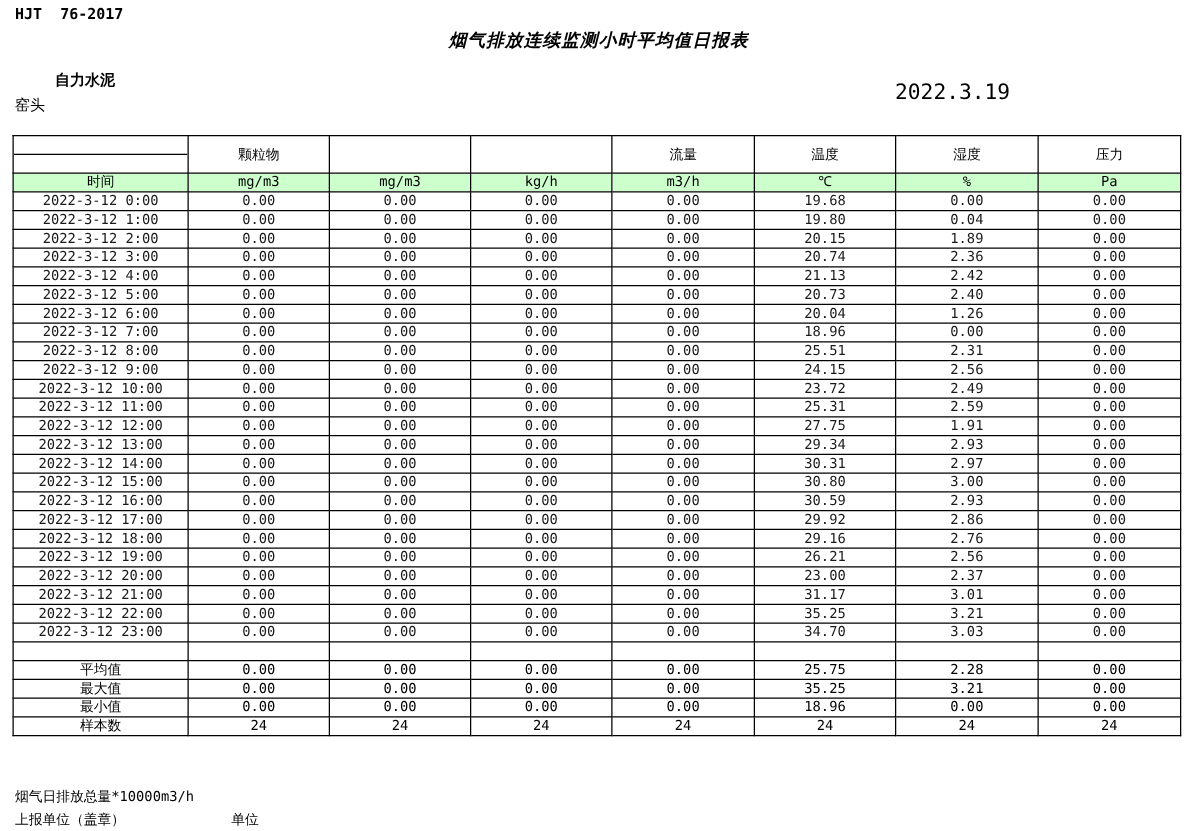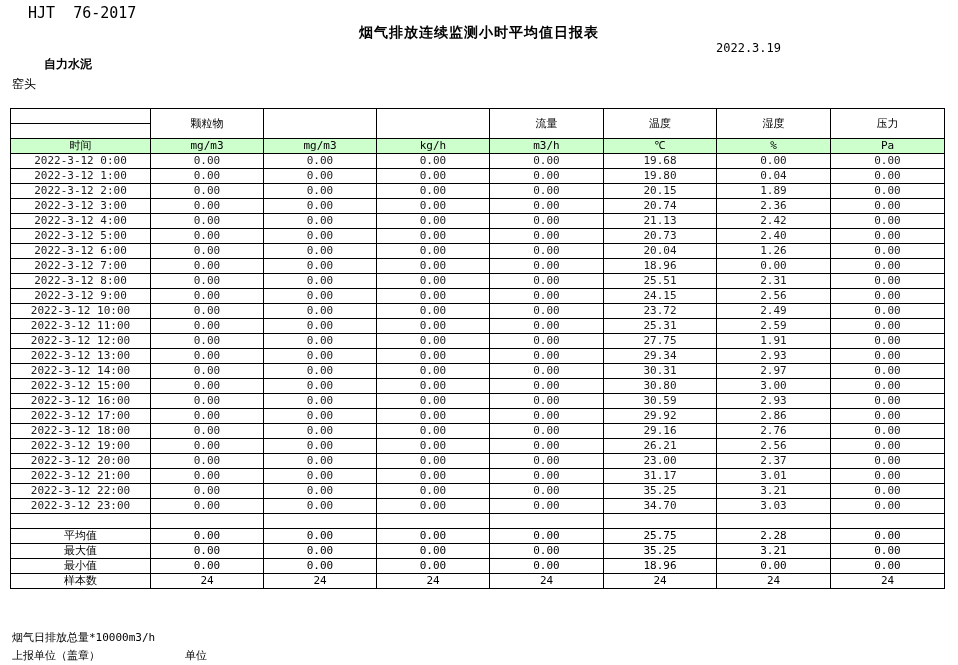--- a/index.html
+++ b/index.html
@@ -4,25 +4,25 @@
 <style>
   html,body{margin:0;padding:0;background:#ffffff;}
   .page{
     position:relative;
     width:958px;height:665px;
     background:#ffffff;
     color:#000;
     font-family:"DejaVu Sans Mono","Liberation Sans",monospace;
     overflow:hidden;
   }
-  .doc-code{position:absolute;left:28px;top:4px;font-size:15px;font-weight:normal;white-space:pre;}
-  .title{position:absolute;left:0;top:24px;width:958px;text-align:center;font-size:14px;font-weight:bold;letter-spacing:1px;}
+  .doc-code{position:absolute;left:12px;top:4px;font-size:12px;font-weight:bold;white-space:pre;}
+  .title{position:absolute;left:0;top:24px;width:958px;text-align:center;font-size:14px;font-weight:bold;letter-spacing:1px;font-style:italic;}
   .company{position:absolute;left:12px;top:56px;font-size:12px;font-weight:bold;margin-left:32px;}
   .kiln{position:absolute;left:12px;top:76px;font-size:12px;font-weight:normal;}
-  .date{position:absolute;left:716px;top:41px;font-size:12px;}
+  .date{position:absolute;left:716px;top:64px;font-size:17px;}
 
   #report-table{
     position:absolute;left:10px;top:108px;width:934px;
     border-collapse:collapse;table-layout:fixed;
   }
   #report-table td{
     border:1px solid #000;
     font-size:11px;
     text-align:center;
     padding:0;

